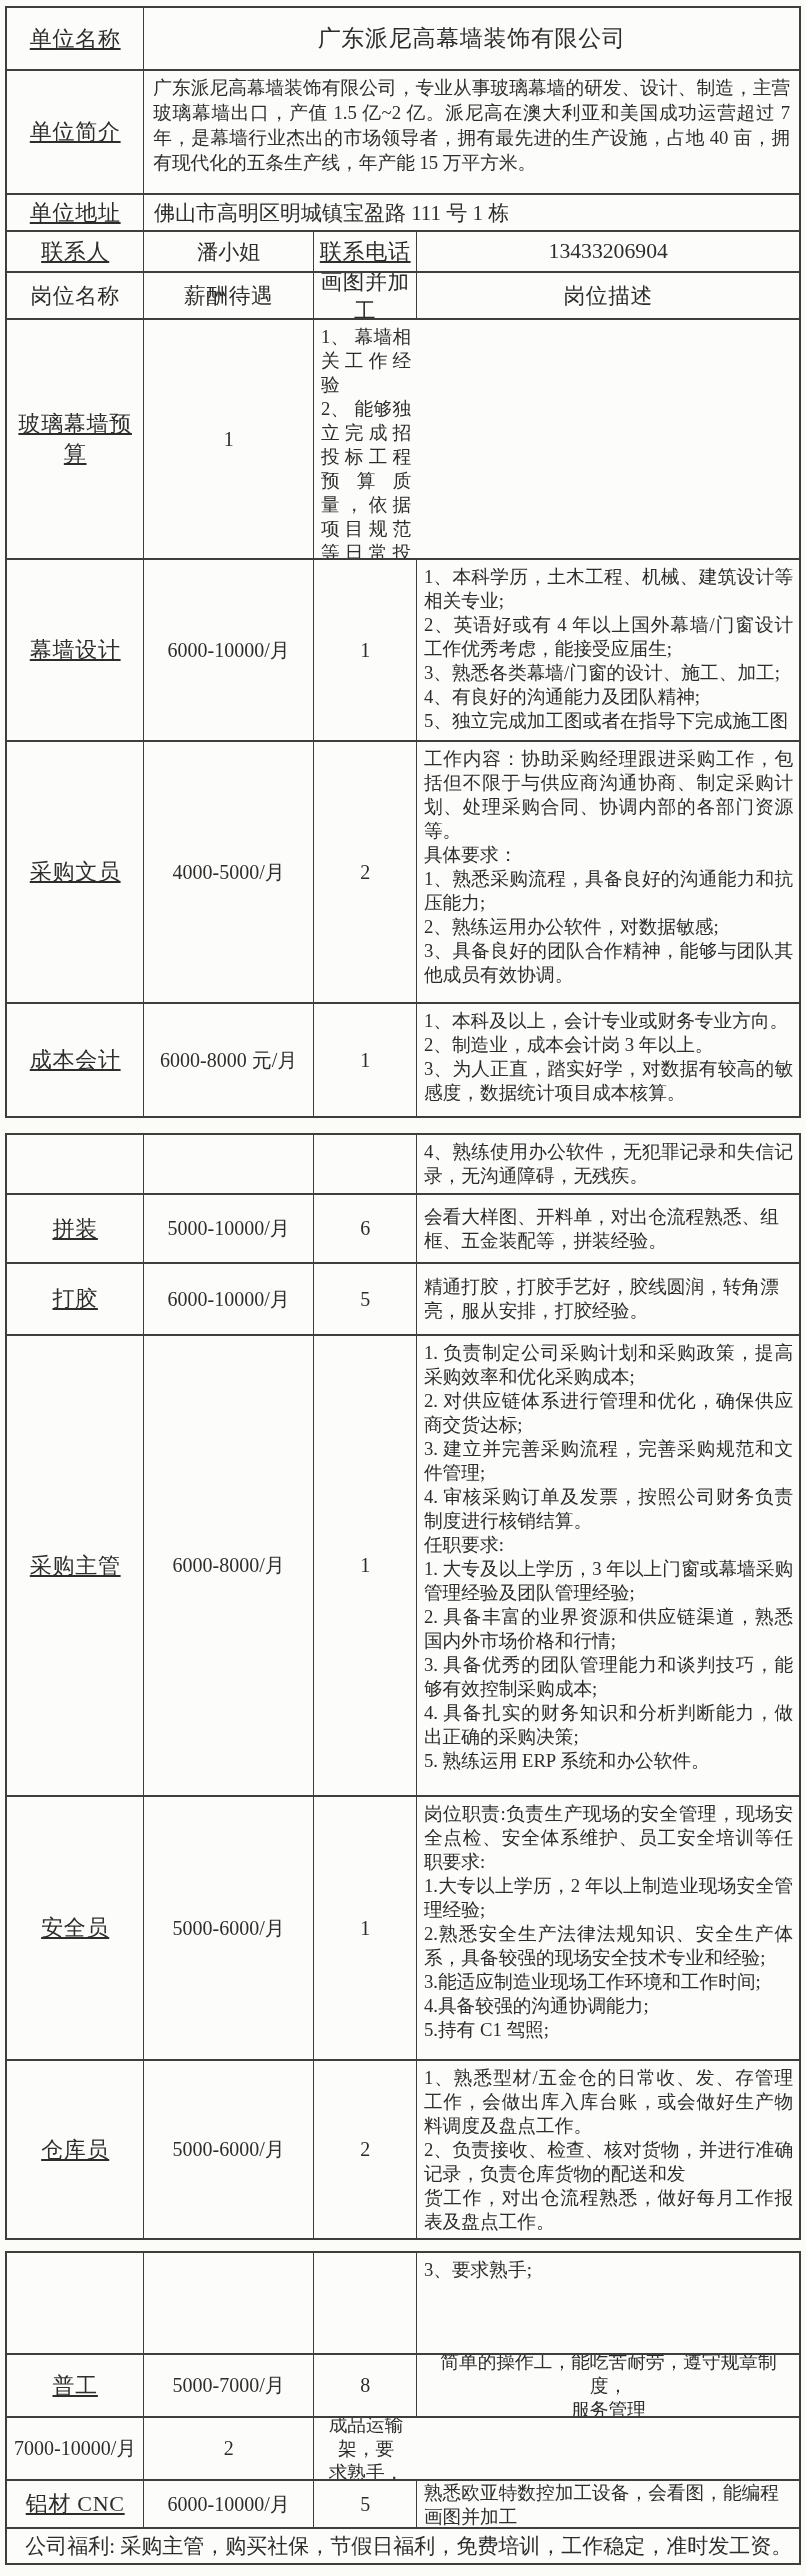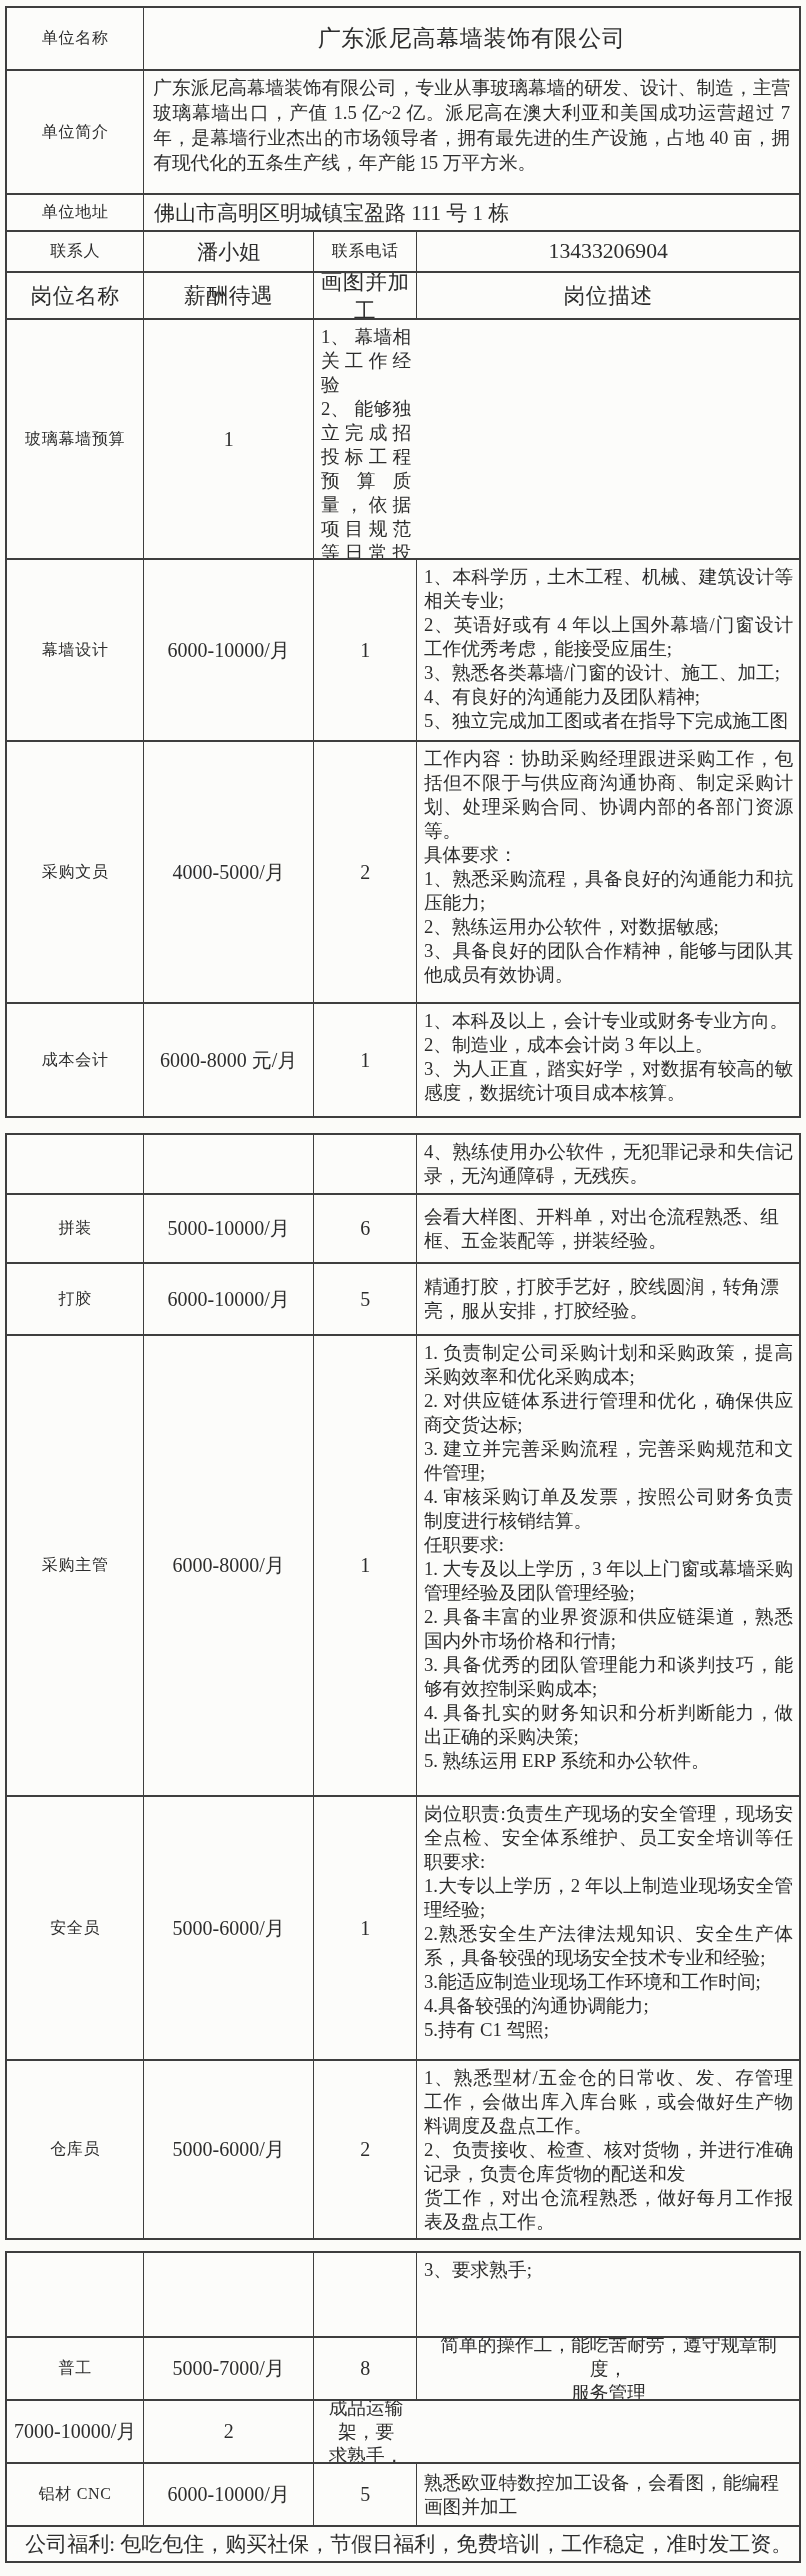--- a/index.html
+++ b/index.html
@@ -37,21 +37,21 @@
     align-items: center;
     justify-content: center;
     text-align: center;
     font-size: 21px;
     padding: 1.5px 4.5px;
     overflow: hidden;
   }
   .cell:last-child { border-right: none; }
   .span3 { grid-column: 2 / 5; }
   .full { grid-column: 1 / -1; }
-  .lab { font-size: 16px; letter-spacing: 0.7px; }
+  .lab { font-size: 22px; letter-spacing: 0.7px; text-decoration: underline; }
   .hdr { font-size: 21.7px; letter-spacing: 0.7px; }
   .company-name { font-weight: normal; font-size: 23px; letter-spacing: 0.7px; }
   .intro {
     display: block;
     white-space: pre-wrap;
     text-align: justify;
     font-size: 18.7px;
     line-height: 25px;
     padding: 3.7px 9px;
   }
@@ -227,21 +227,21 @@
       <div class="cell count">2</div>
       <div class="cell desc">1、熟悉型材/五金仓的日常收、发、存管理工作，会做出库入库台账，或会做好生产物料调度及盘点工作。
 2、负责接收、检查、核对货物，并进行准确记录，负责仓库货物的配送和发
 货工作，对出仓流程熟悉，做好每月工作报表及盘点工作。</div>
     </div>
 
   </div>
 
   <div class="tbl">
 
-    <div class="row" style="height:85px">
+    <div class="row" style="height:102px">
       <div class="cell"></div>
       <div class="cell"></div>
       <div class="cell"></div>
       <div class="cell desc">3、要求熟手;</div>
     </div>
 
     <div class="row" style="height:63px">
       <div class="cell lab">普工</div>
       <div class="cell salary">5000-7000/月</div>
       <div class="cell count">8</div>
@@ -249,28 +249,28 @@
 服务管理</div>
     </div>
 
     <div class="row" style="height:63px">
       <div class="cell salary">7000-10000/月</div>
       <div class="cell count">2</div>
       <div class="cell desc cc">二保焊焊工，焊幕墙、门窗成品运输架，要
 求熟手，持证上岗，服从安排</div>
     </div>
 
-    <div class="row" style="height:63px">
+    <div class="row" style="height:48px">
       <div class="cell lab">铝材 CNC</div>
       <div class="cell salary">6000-10000/月</div>
       <div class="cell count">5</div>
       <div class="cell desc vc">熟悉欧亚特数控加工设备，会看图，能编程
 画图并加工</div>
     </div>
 
     <div class="row" style="height:34px">
-      <div class="cell full benefits">公司福利: 包吃包住，购买社保，节假日福利，免费培训，工作稳定，准时发工资。</div>
+      <div class="cell full benefits">公司福利: 采购主管，购买社保，节假日福利，免费培训，工作稳定，准时发工资。</div>
     </div>
 
   </div>
 
 </div>
 
 
 </body></html>

